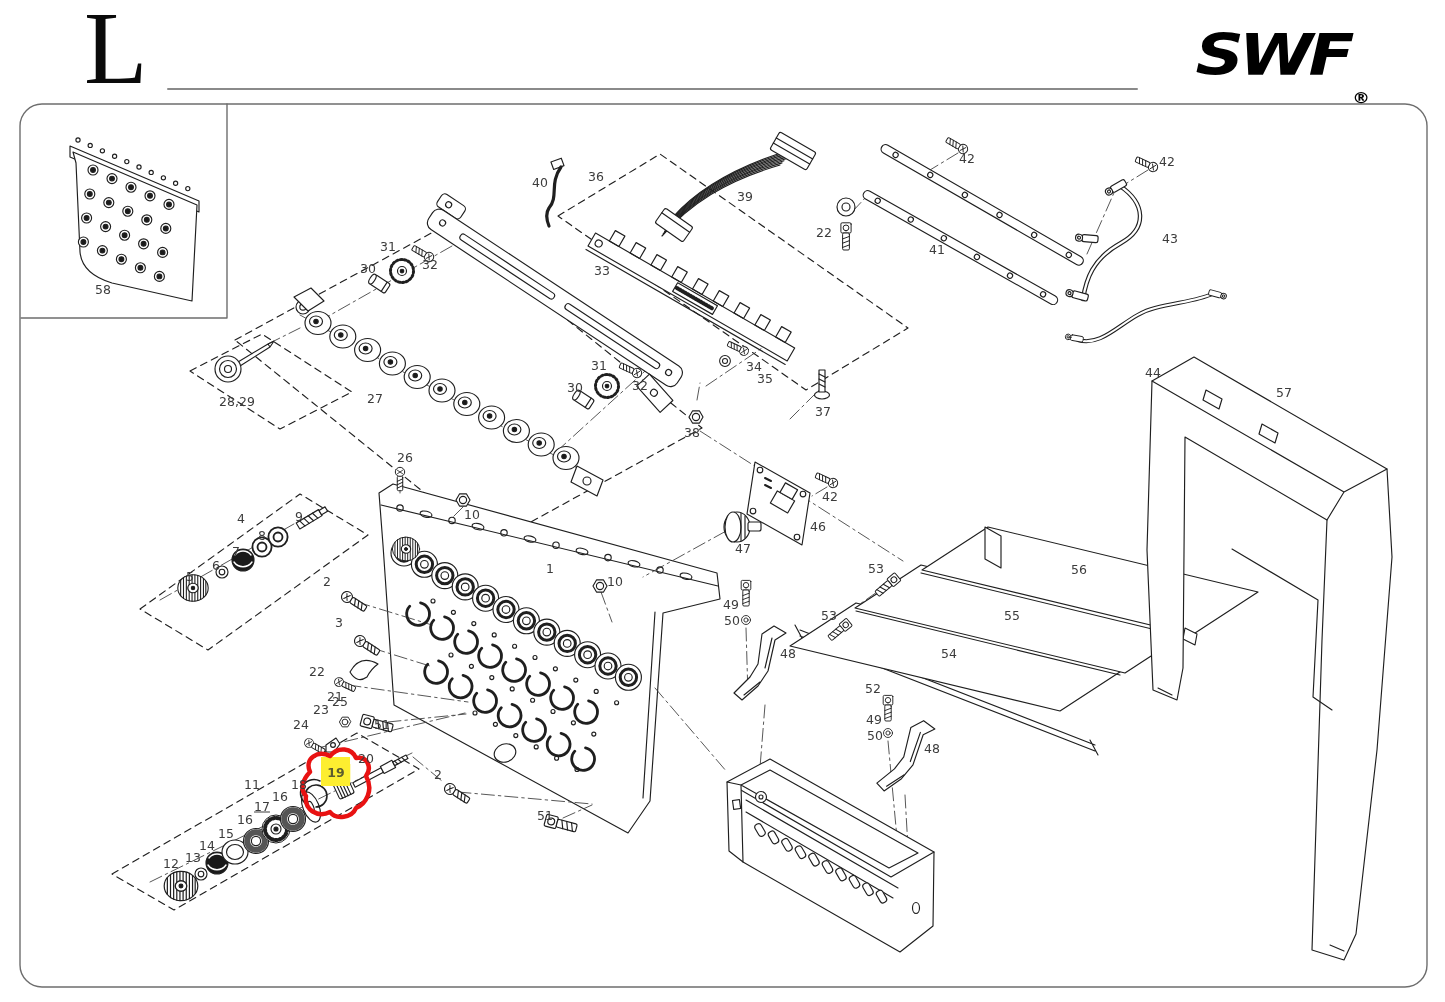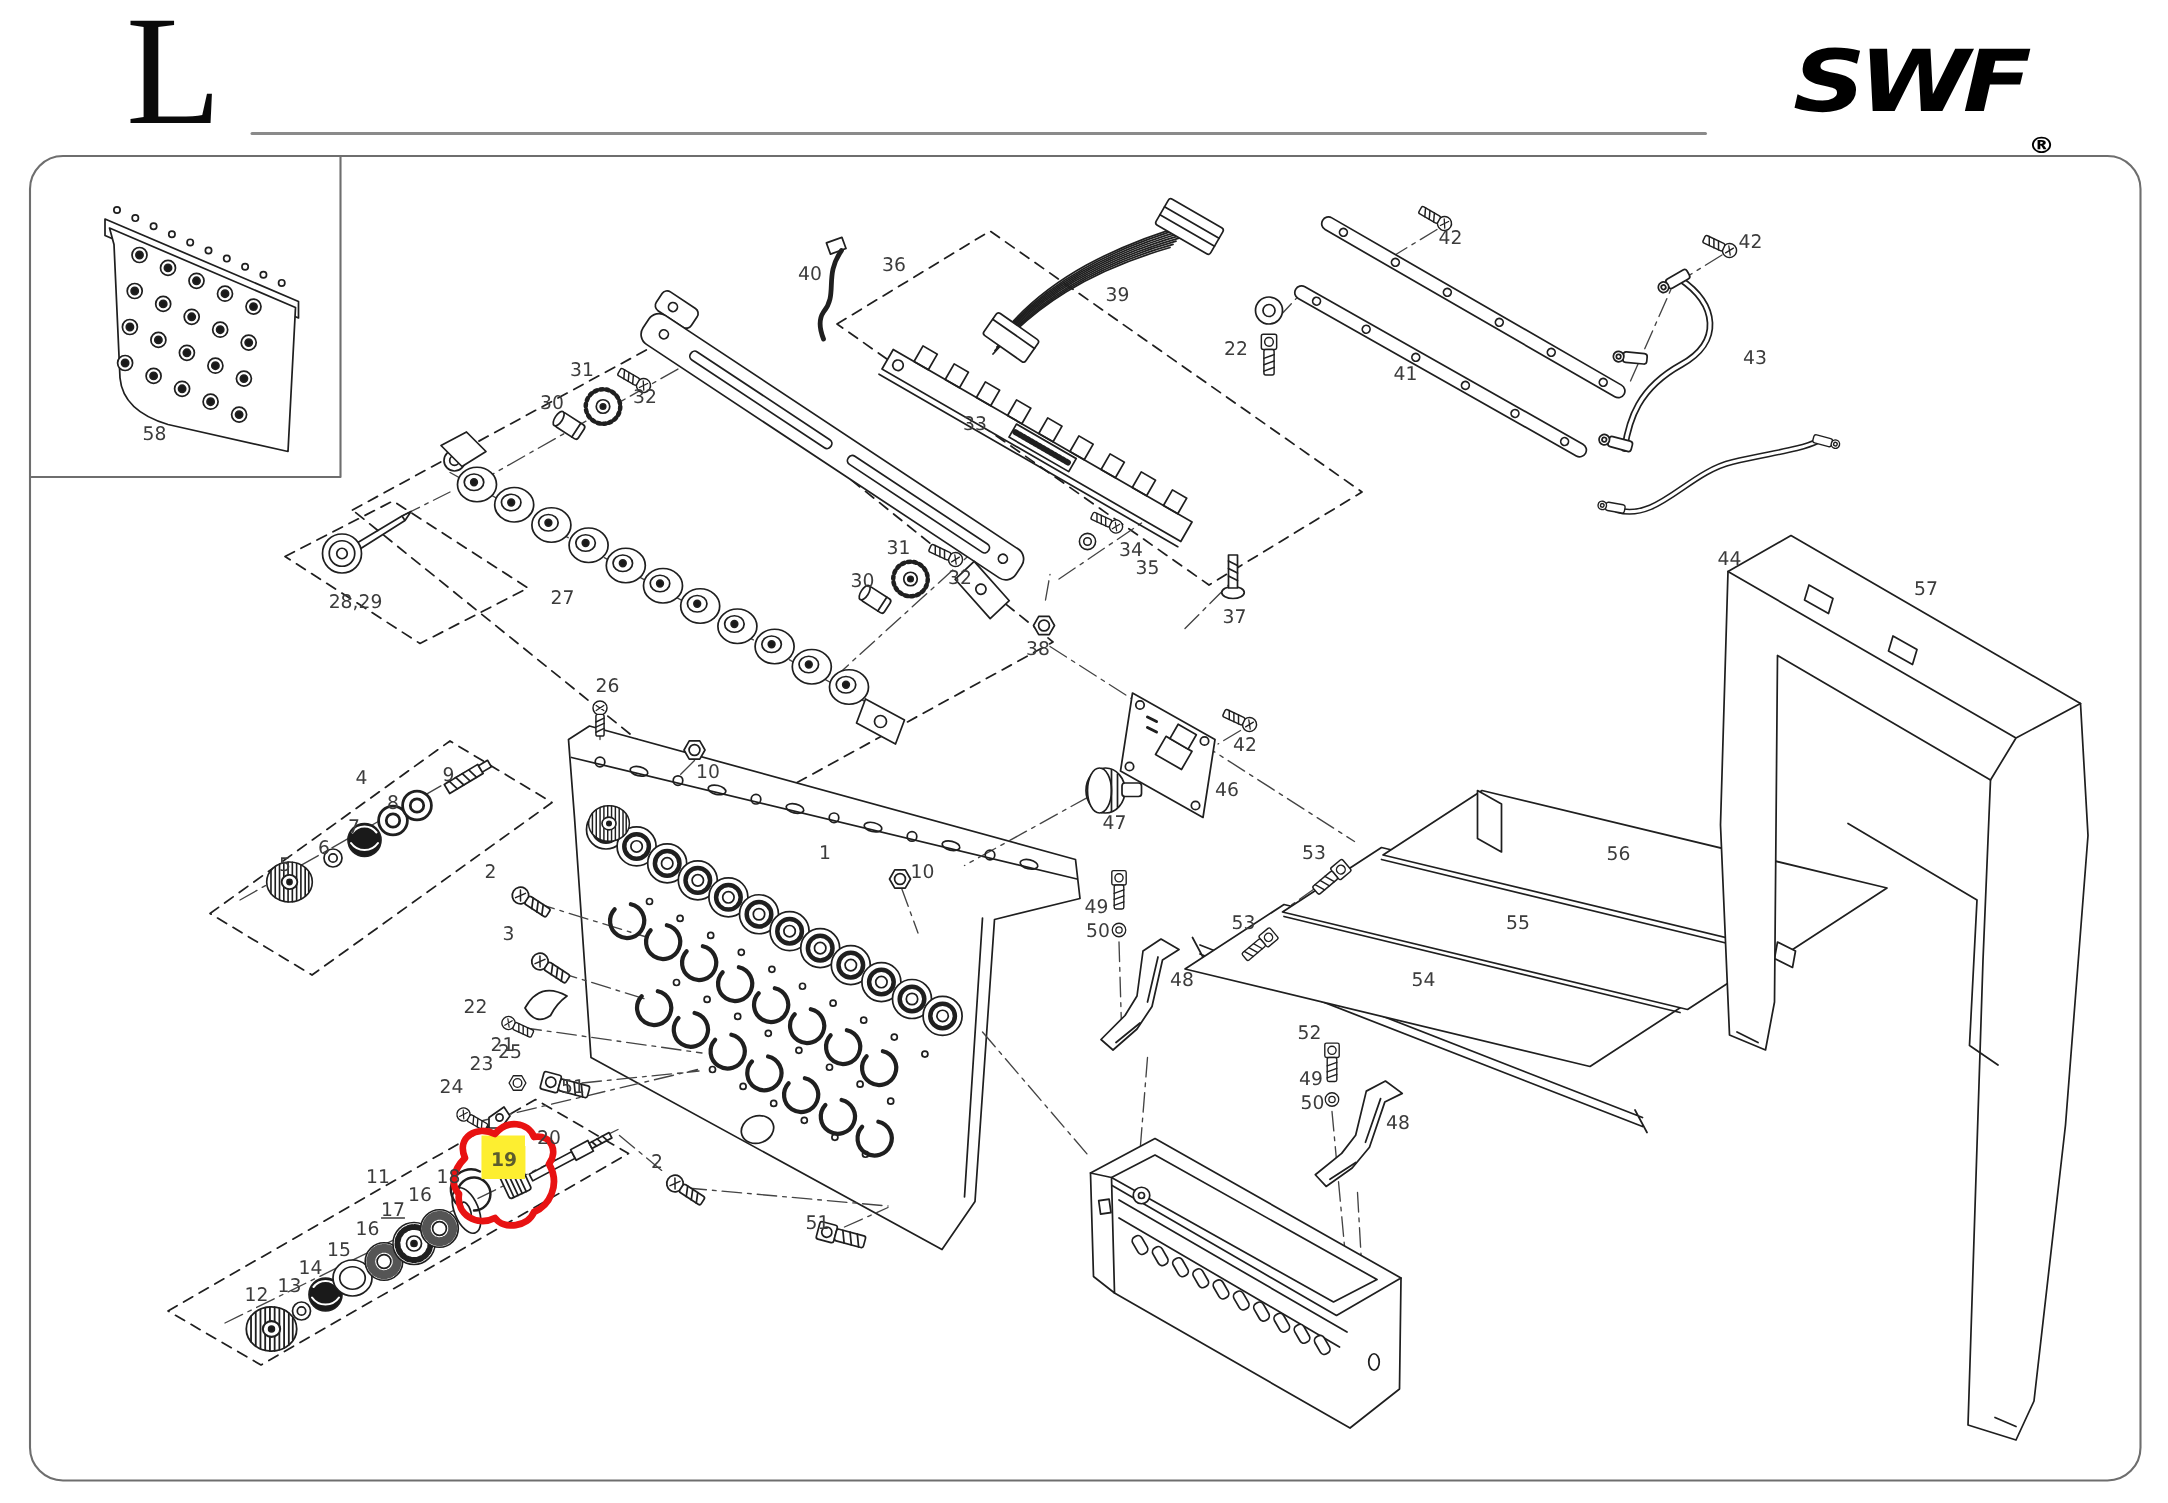--- a/index.html
+++ b/index.html
@@ -560,21 +560,21 @@
       <div class="plabel" style="left: 340px; top: 701px;">25</div>
       <div class="plabel" style="left: 405px; top: 457px;">26</div>
       <div class="plabel" style="left: 375px; top: 398px;">27</div>
       <div class="plabel" style="left: 237px; top: 401px;">28,29</div>
       <div class="plabel" style="left: 368px; top: 268px;">30</div>
       <div class="plabel" style="left: 388px; top: 246px;">31</div>
       <div class="plabel" style="left: 430px; top: 264px;">32</div>
       <div class="plabel" style="left: 575px; top: 387px;">30</div>
       <div class="plabel" style="left: 599px; top: 365px;">31</div>
       <div class="plabel" style="left: 640px; top: 385px;">32</div>
-      <div class="plabel" style="left: 602px; top: 282px; margin-left: 48px;">33</div>
+      <div class="plabel" style="left: 602px; top: 270px;">33</div>
       <div class="plabel" style="left: 754px; top: 366px;">34</div>
       <div class="plabel" style="left: 737px; top: 378px; margin-left: 28px;">35</div>
       <div class="plabel" style="left: 596px; top: 176px;">36</div>
       <div class="plabel" style="left: 823px; top: 411px;">37</div>
       <div class="plabel" style="left: 692px; top: 432px;">38</div>
       <div class="plabel" style="left: 745px; top: 196px;">39</div>
       <div class="plabel" style="left: 540px; top: 182px;">40</div>
       <div class="plabel" style="left: 937px; top: 249px;">41</div>
       <div class="plabel" style="left: 967px; top: 158px;">42</div>
       <div class="plabel" style="left: 1167px; top: 161px;">42</div>

